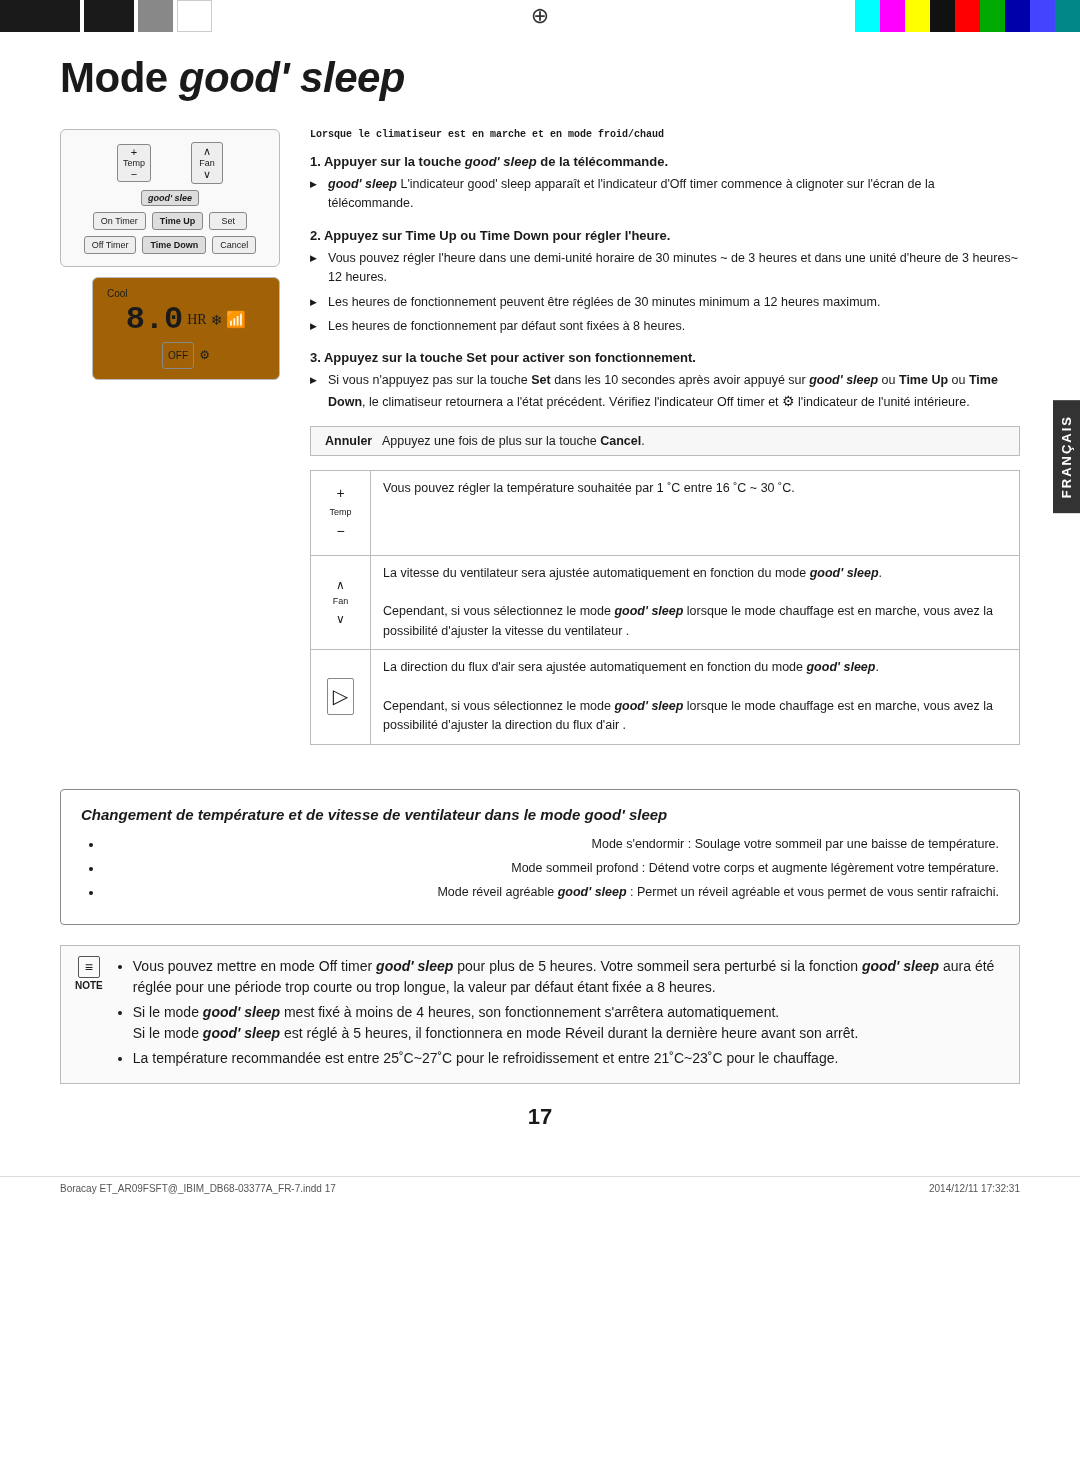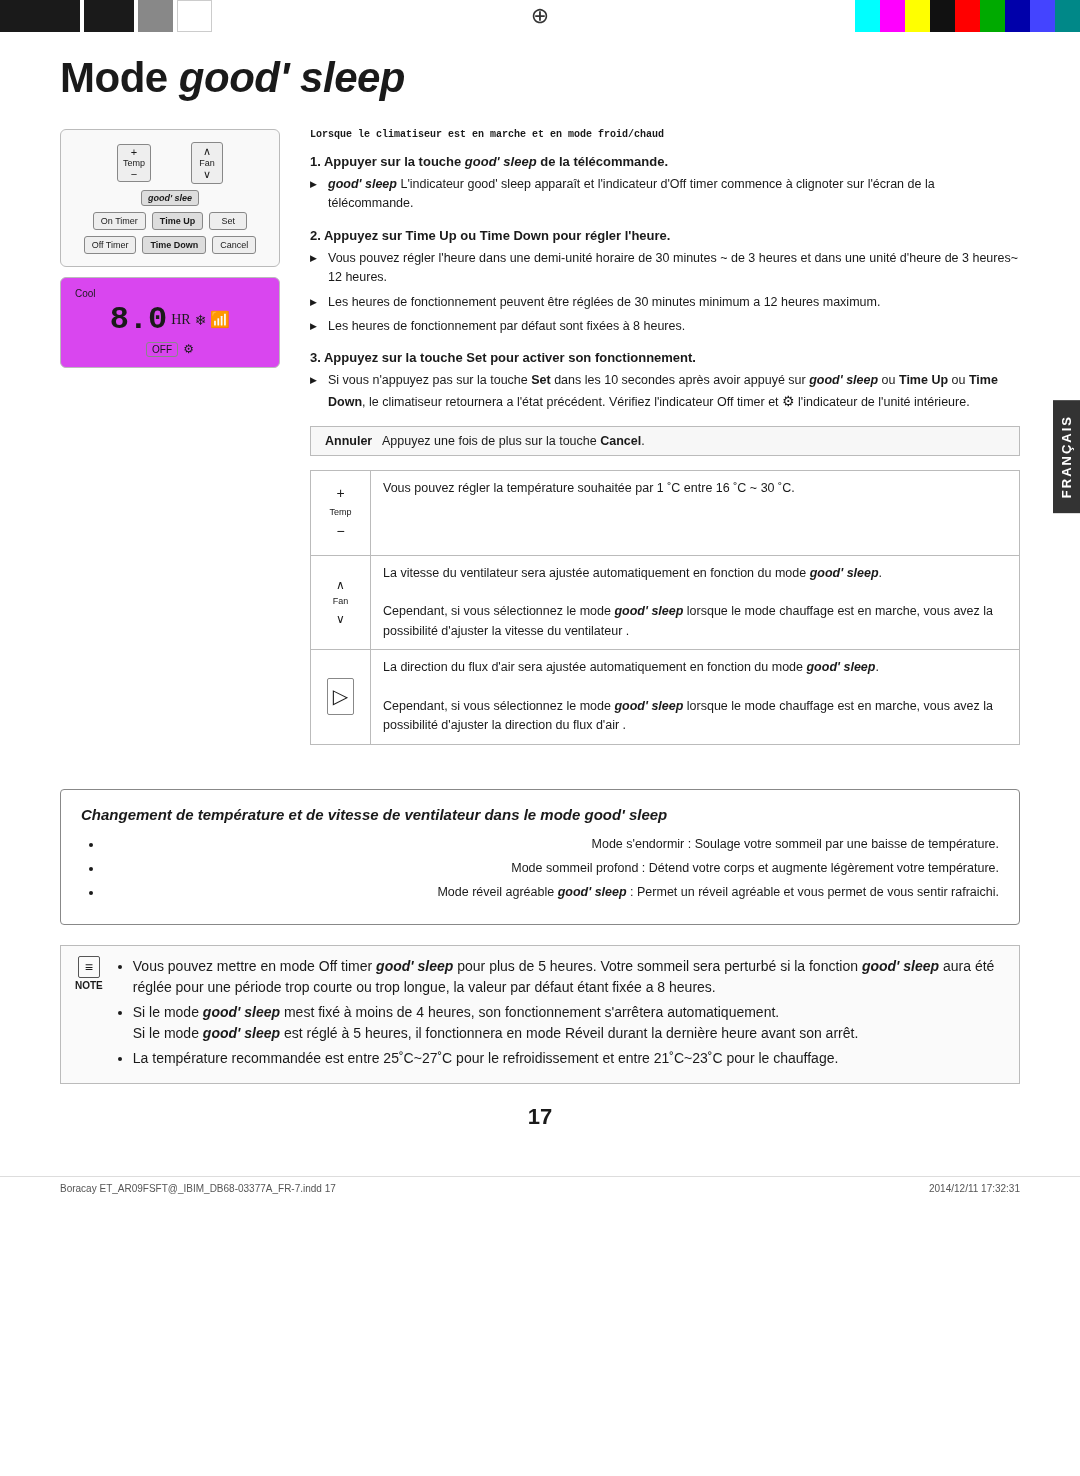--- a/index.html
+++ b/index.html
@@ -99,39 +99,40 @@
     }
     .remote-btn.active {
       background: #ddd;
       font-weight: bold;
     }
 
     .display-box {
       border: 1.5px solid #bbb;
       border-radius: 6px;
       padding: 10px 14px;
-      background: #d946ef;
+      background: #a16207;
       font-size: 11px;
+      margin-left: 32px;
     }
     .display-row {
       display: flex;
       align-items: center;
       justify-content: center;
       gap: 4px;
     }
     .display-number {
       font-size: 32px;
       font-weight: bold;
       font-family: 'Courier New', monospace;
     }
     .display-off {
       display: inline-block;
       border: 1px solid #888;
       border-radius: 3px;
-      padding: 1px 5px;
+      padding: 7px 5px;
       font-size: 10px;
       margin-top: 4px;
     }
 
     
     .instructions-area {
       flex: 1;
     }
 
     .section-heading {

